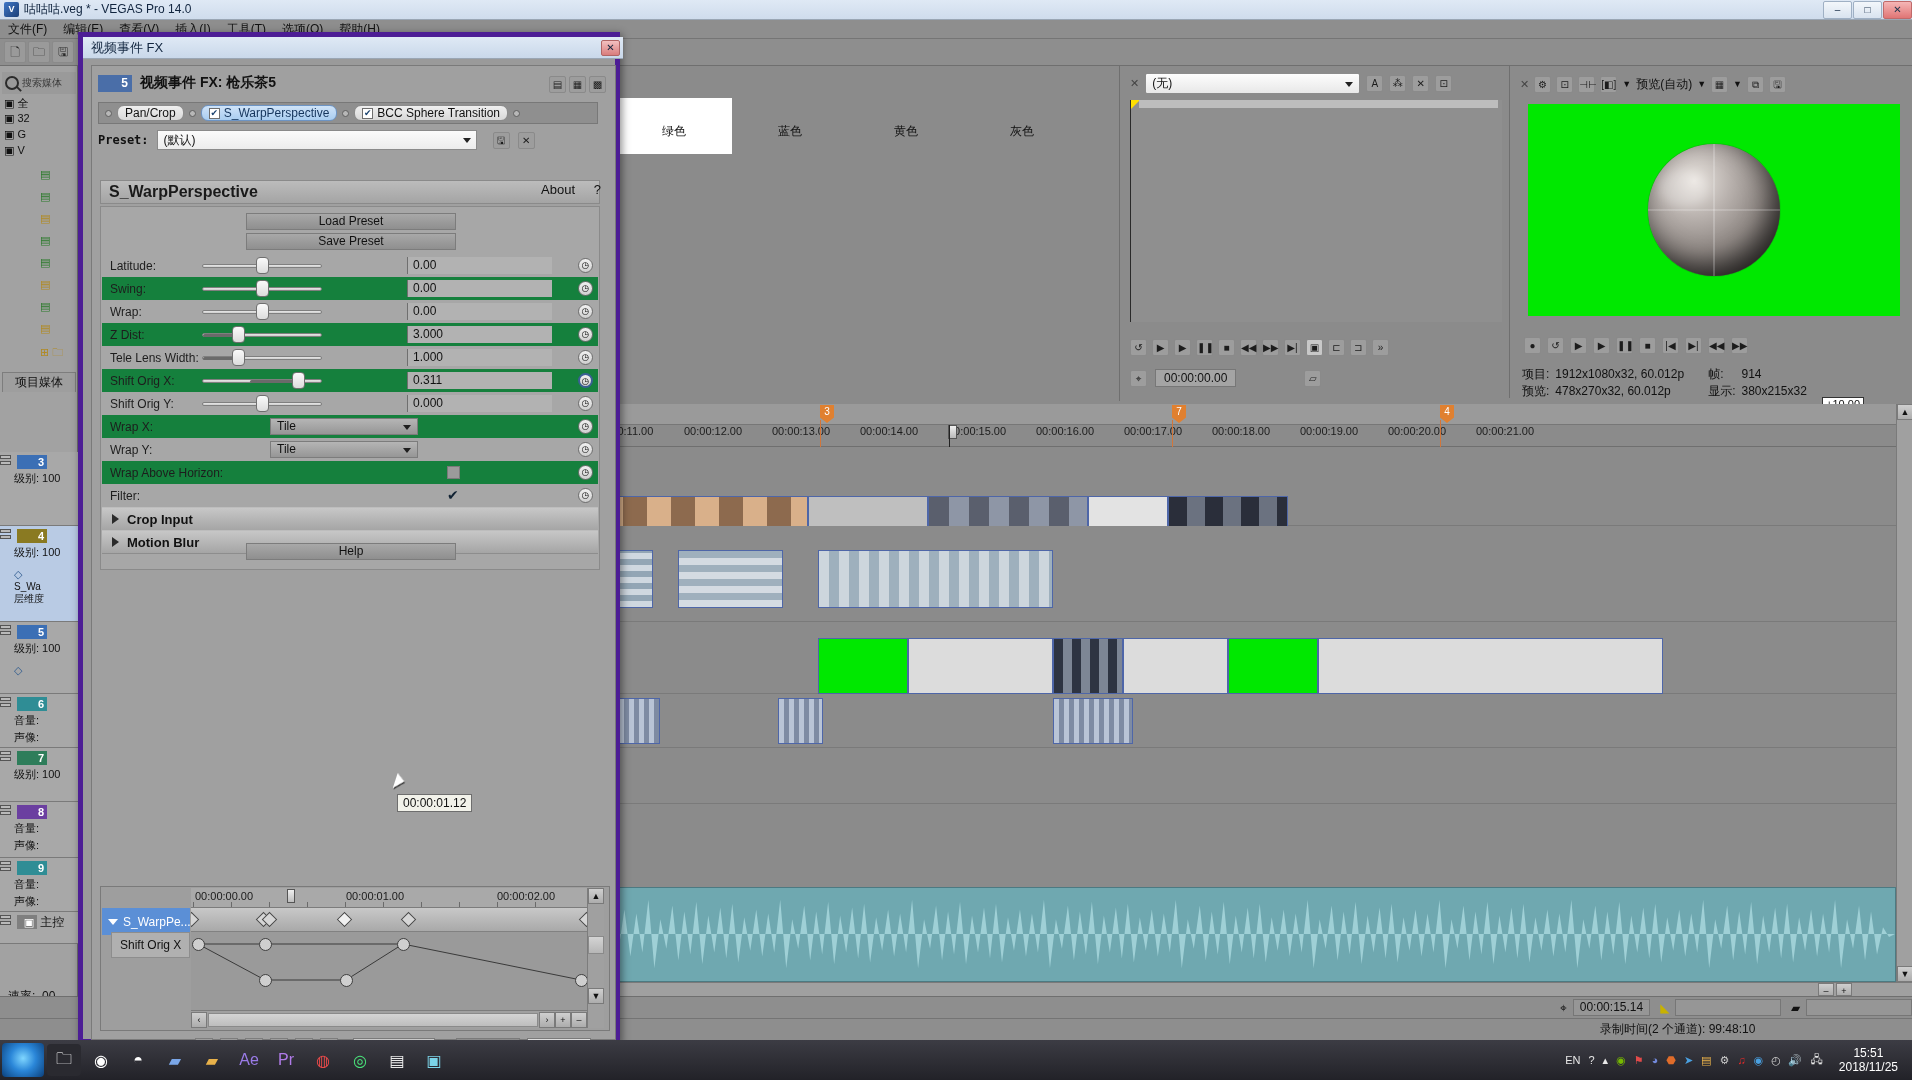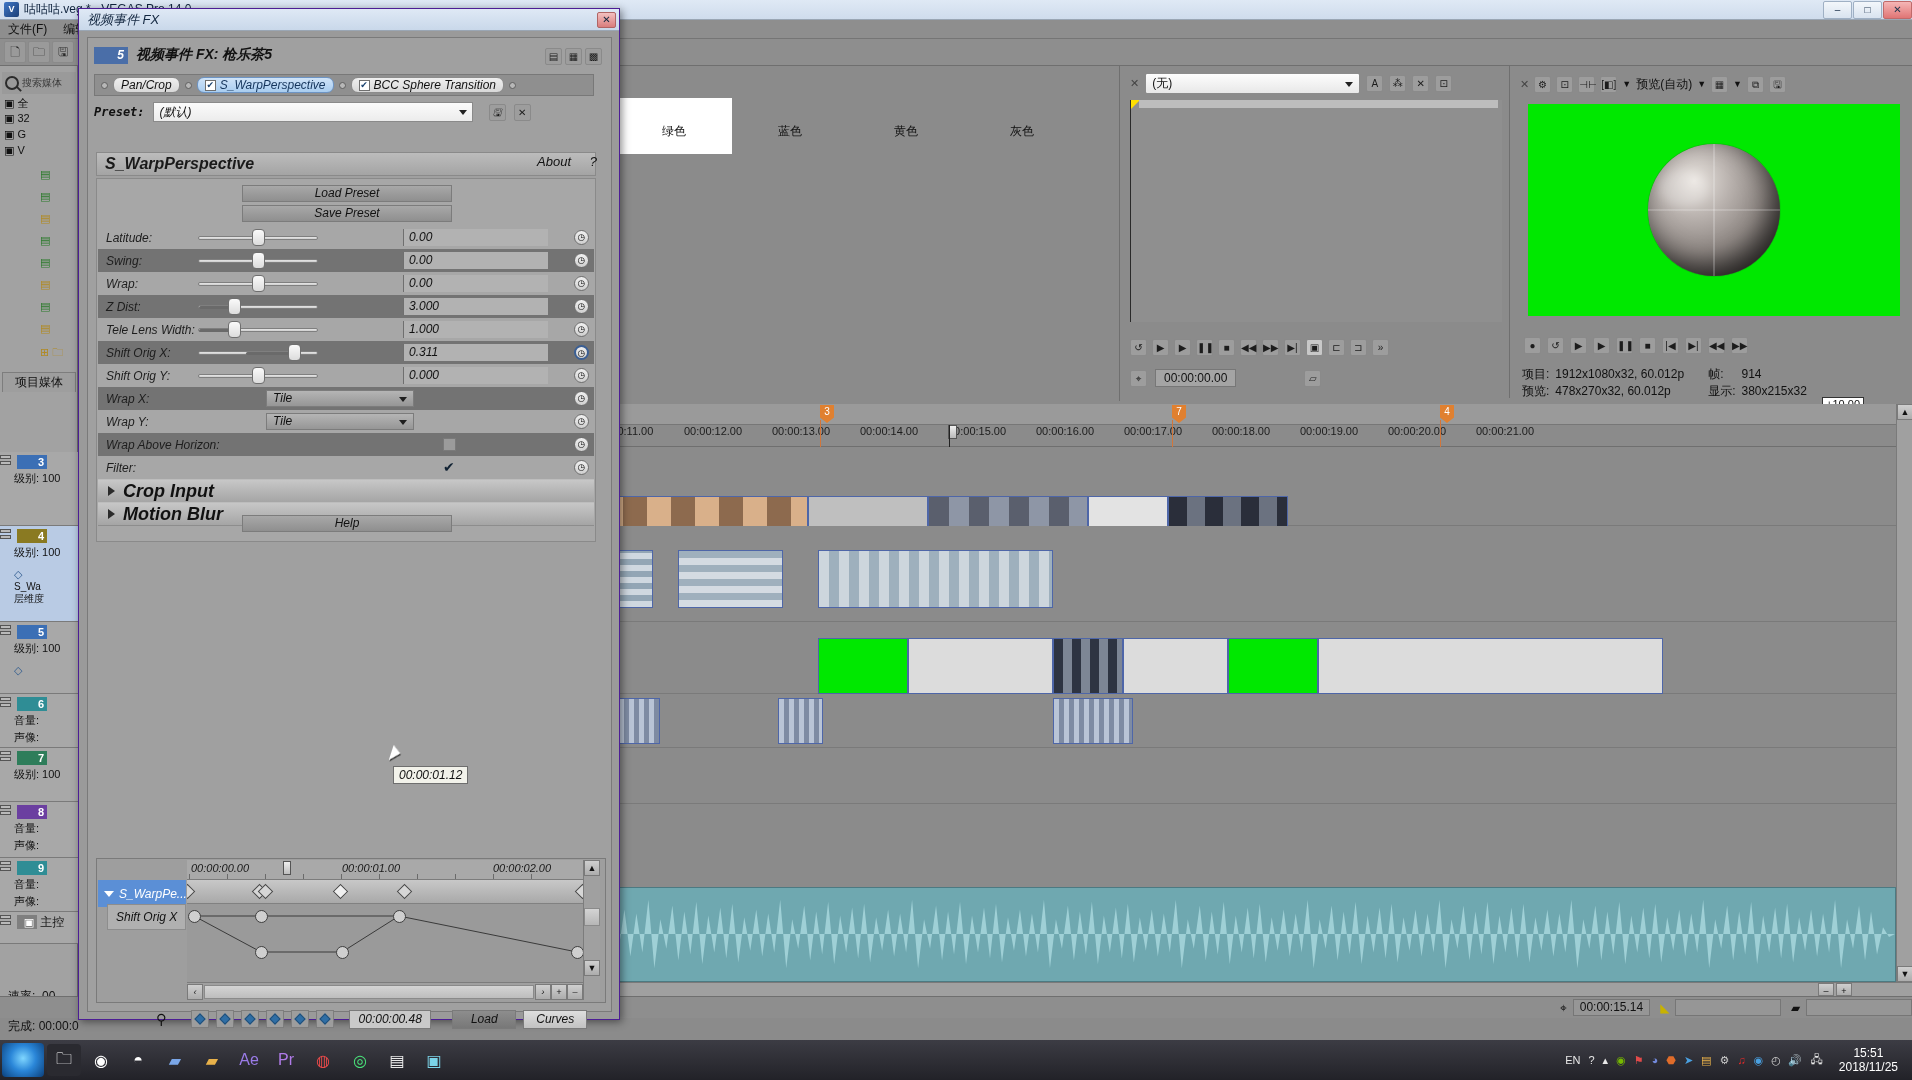--- a/index.html
+++ b/index.html
@@ -192,24 +192,23 @@
   #start-orb { width:42px; height:34px; margin-left:2px; border-radius:4px;
                background:radial-gradient(circle at 50% 45%, #7fd6ff 0%, #2a86d8 45%, #0b3f7a 100%); }
   .tk-icon { width:34px; height:32px; margin-left:3px; border-radius:4px;
              display:flex; align-items:center; justify-content:center; font-size:16px; color:#fff; }
   #tray { margin-left:auto; display:flex; align-items:center; gap:8px; padding-right:6px;
           color:#e8e8e8; font-size:11px; }
   #clock { text-align:center; line-height:14px; font-size:12px; color:#fff; padding:0 8px; }
 
   
   #fx-dialog {
-    left:78px; top:8px; width:542px; height:1012px;
-    background:#9a9a9a; border:1px solid #4c1d95;
+    left:78px; top:32px; width:542px; height:1012px;
+    background:#9a9a9a; border:5px solid #4c1d95;
     box-shadow:2px 2px 8px rgba(0,0,0,.45);
-    font-style:italic;
   }
   #fx-titlebar { position:absolute; left:0; top:0; width:540px; height:22px;
      background:linear-gradient(#dfe9f5,#c9d8ea); border-bottom:1px solid #9aa6b4;
      display:flex; align-items:center; padding-left:8px; font-size:13px; color:#12263f; }
   #fx-close { position:absolute; right:3px; top:3px; width:19px; height:16px;
      background:linear-gradient(#f3c0c0,#d97d7d); border:1px solid #b06565;
      font-size:10px; line-height:14px; text-align:center; border-radius:2px; }
 
   #fx-body { position:absolute; left:8px; top:28px; width:525px; height:975px;
              background:#a0a0a0; border:1px solid #7a7a7a; }
@@ -247,21 +246,21 @@
      font-weight:bold; font-size:16px; line-height:22px; padding-left:8px; color:#1a1a1a; }
   #fx-about { position:absolute; right:40px; top:116px; font-size:13px; }
   #fx-qmark { position:absolute; right:14px; top:116px; font-size:13px; }
 
   #param-panel { position:absolute; left:8px; top:140px; width:500px; height:364px;
                  background:#a7a7a7; border:1px solid #8a8a8a; }
   .preset-btn { position:absolute; left:145px; width:210px; height:17px;
      background:linear-gradient(#a8a8a8,#8f8f8f); border:1px solid #7c7c7c;
      text-align:center; font-size:12px; line-height:15px; }
   .prow { position:absolute; left:1px; width:496px; height:23px; display:flex; align-items:center; }
-  .prow.alt { background:#737373; }
+  .prow.alt { background:#15803d; }
   .plabel { width:100px; padding-left:8px; font-size:12px; color:#1d1d1d; }
   .slider { position:relative; width:120px; height:9px; margin-left:0px; }
   .strack { position:absolute; left:0; top:3px; width:120px; height:4px;
             background:linear-gradient(#e6e6e6,#cdcdcd); border:1px solid #7f7f7f; border-radius:3px; }
   .sfill { position:absolute; left:1px; top:4px; height:3px; background:#6a6a6a; border-radius:2px; }
   .sknob { position:absolute; top:-4px; width:13px; height:17px;
            background:linear-gradient(#fafafa,#dcdcdc); border:1px solid #6f6f6f; border-radius:4px; }
   .pvalue { position:absolute; left:305px; width:145px; height:17px;
             background:#b2b2b2; border-left:1px solid #6f6f6f; font-size:12px;
             padding-left:5px; line-height:16px; }
@@ -275,21 +274,21 @@
   .pchk.on { background:transparent; border:none; color:#123; font-size:14px; line-height:12px; }
   .kfbtn { position:absolute; left:476px; width:15px; height:15px; border-radius:50%;
            background:linear-gradient(#f0f0f0,#cfcfcf); border:1px solid #6f6f6f;
            font-size:9px; line-height:13px; text-align:center; }
   .kfbtn.active { border:2px solid #3b5f94; }
   .section-row { position:absolute; left:1px; width:496px; height:24px;
      background:linear-gradient(#c7c7c7,#a5a5a5); border-top:1px solid #bdbdbd;
      border-bottom:1px solid #8d8d8d; display:flex; align-items:center; }
   .tri { width:0; height:0; border-top:5px solid transparent; border-bottom:5px solid transparent;
          border-left:7px solid #2b2b2b; margin:0 8px 0 10px; }
-  .section-row b { font-size:18px; }
+  .section-row b { font-size:13px; }
   #help-btn { position:absolute; left:145px; top:336px; width:210px; height:17px;
      background:linear-gradient(#a8a8a8,#8f8f8f); border:1px solid #7c7c7c;
      text-align:center; font-size:12px; line-height:15px; }
 
   
   #kf-panel { position:absolute; left:8px; top:820px; width:510px; height:145px;
               background:#9e9e9e; border:1px solid #7a7a7a; }
   #kf-ruler { position:absolute; left:90px; top:1px; width:396px; height:20px;
               background:#a9a9a9; border-bottom:1px solid #7c7c7c; }
   #kf-ruler .kt { position:absolute; top:2px; font-size:11px; color:#1a1a1a; }
@@ -704,20 +703,23 @@
 
   <div id="statusbar" class="abs">
     <span style="margin-left:1560px;font-size:12px;">⌖</span>
     <span class="sb-field">00:00:15.14</span>
     <span style="margin-left:10px;color:#c8b200;">◣</span>
     <span class="sb-field" style="width:110px;"></span>
     <span style="margin-left:10px;">▰</span>
     <span class="sb-field" style="width:110px;"></span>
   </div>
 
+  <div id="statusbar2" class="abs">
+    <span style="margin-left:1600px;">录制时间(2 个通道): 99:48:10</span>
+  </div>
 
   <div id="fx-dialog" class="abs">
     <div id="fx-titlebar">
       <span>视频事件 FX</span>
       <span id="fx-close">✕</span>
     </div>
 
     <div id="fx-body">
 
       <div id="fx-header">

